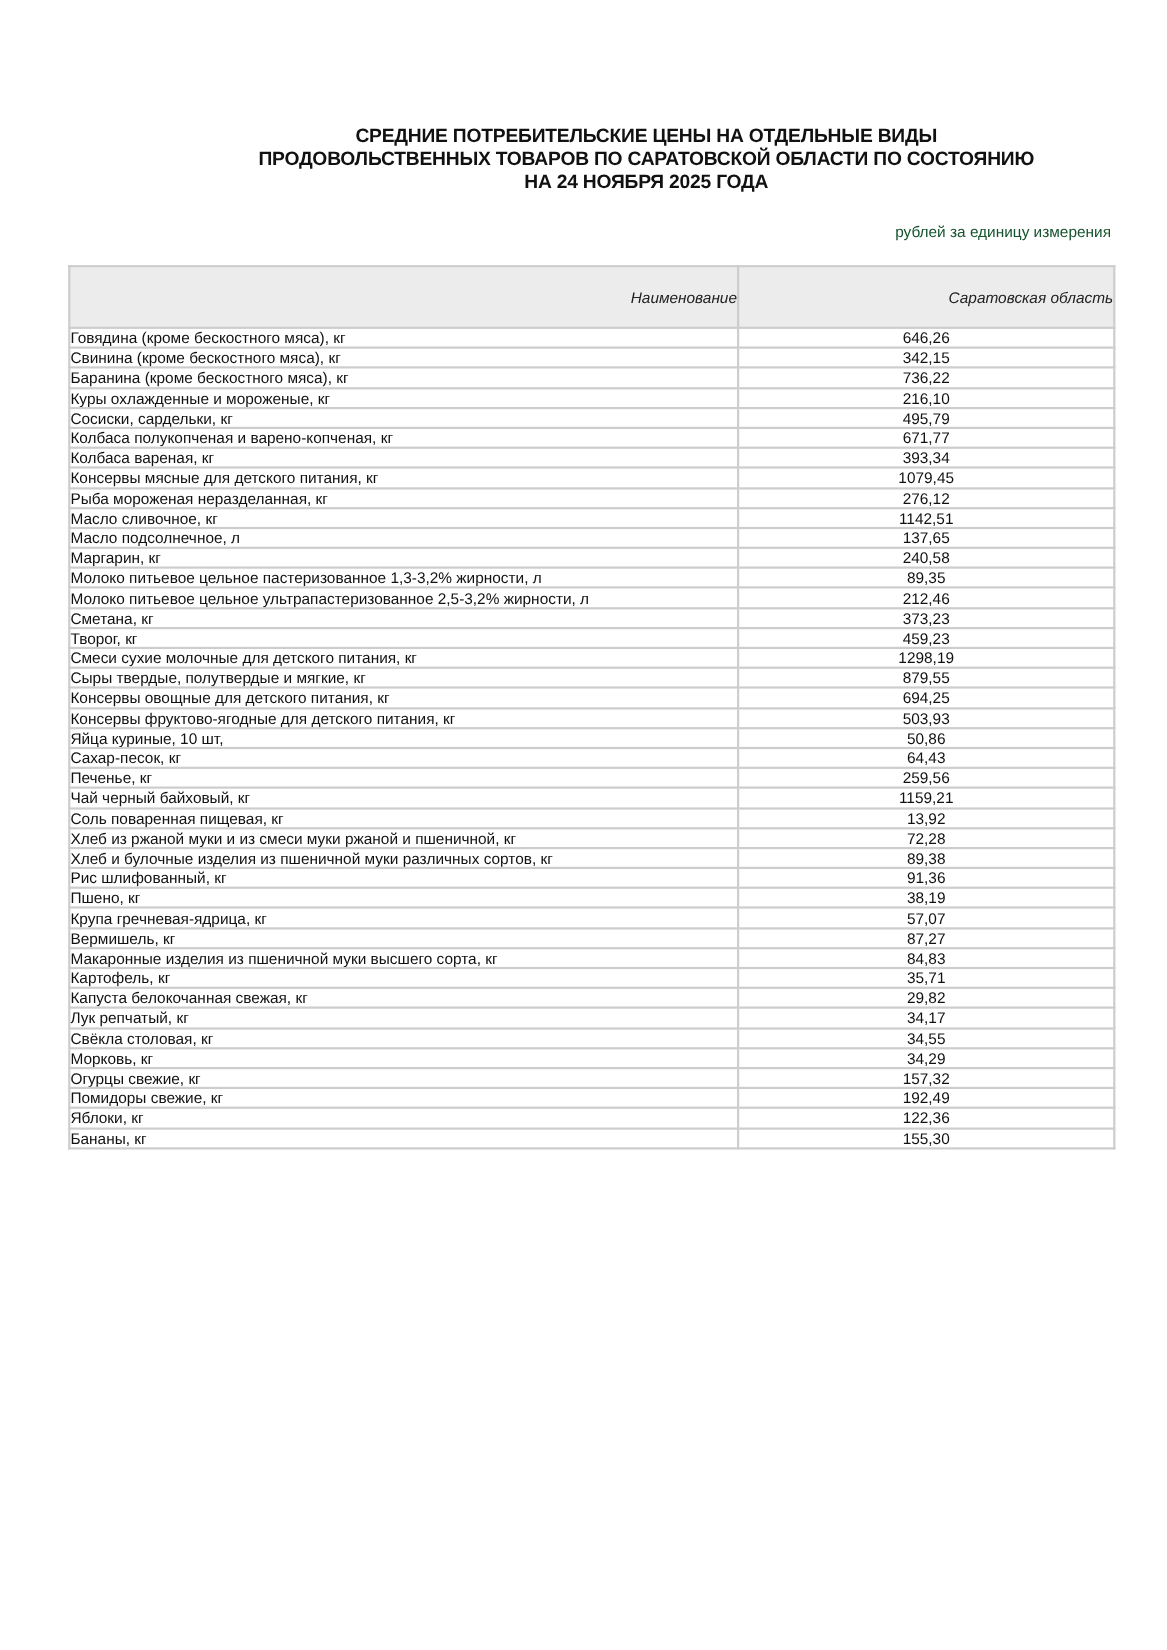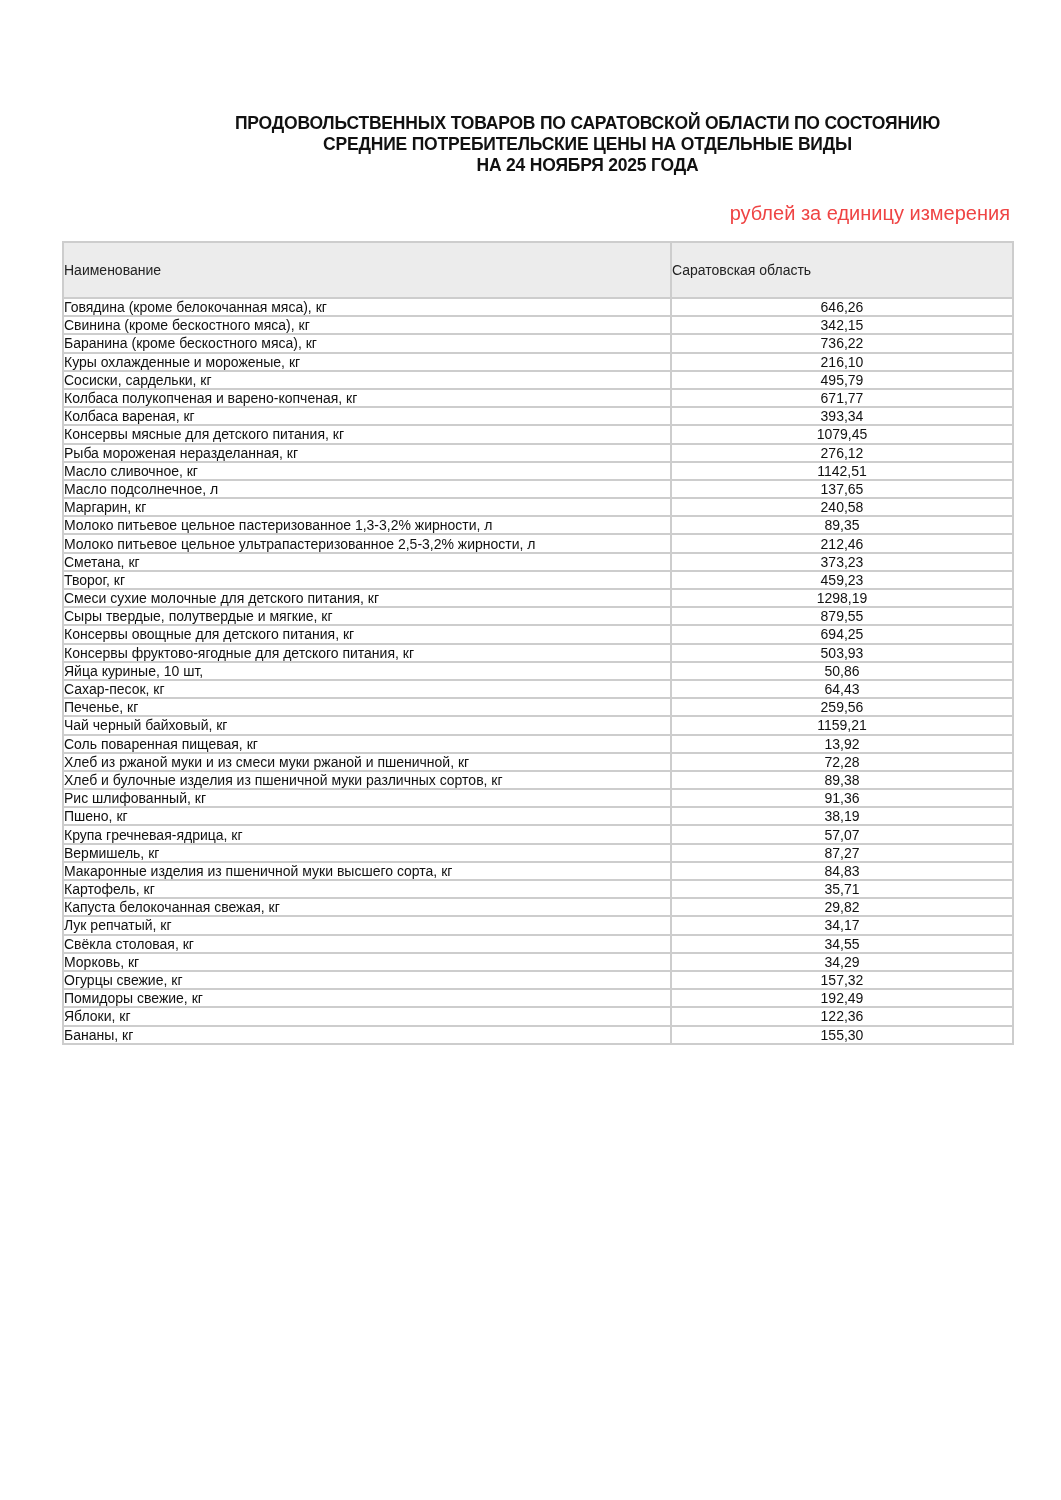--- a/index.html
+++ b/index.html
@@ -6,67 +6,67 @@
   body { width: 1061px; height: 1500px; position: relative; overflow: hidden;
          font-family: "Liberation Sans", sans-serif; color: #111; }
   .title {
     position: absolute; left: 120px; width: 935px; top: 113px;
     text-align: center; font-weight: bold; font-size: 17.5px; line-height: 21px;
     letter-spacing: -0.2px; color: #111;
   }
   .title div { white-space: nowrap; }
   .units {
     position: absolute; right: 51px; top: 202px;
-    font-size: 20px; color: #ef4444; white-space: nowrap;
+    font-size: 14px; color: #14532d; white-space: nowrap;
   }
   table.prices {
     position: absolute; left: 62px; top: 241px; width: 950px;
     border-collapse: collapse; table-layout: fixed;
   }
   table.prices th, table.prices td {
     border: 2px solid #cdcdcd; padding: 0;
   }
   table.prices th {
     background: #ececec; height: 54px; font-weight: normal;
-    font-size: 14px; color: #222; text-align: left;
+    font-size: 14px; color: #222; text-align: right; font-style: italic;
   }
   table.prices td {
     height: 16.2px; line-height: 16px; font-size: 14px; color: #111;
     white-space: nowrap; overflow: hidden;
   }
   td.name { padding-left: 9px; }
   td.value { text-align: center; padding-right: 10px; }
   col.c1 { width: 608px; }
   col.c2 { width: 342px; }
 </style>
 </head>
 <body>
 
 <div class="title">
+  <div>СРЕДНИЕ ПОТРЕБИТЕЛЬСКИЕ ЦЕНЫ НА ОТДЕЛЬНЫЕ ВИДЫ</div>
   <div>ПРОДОВОЛЬСТВЕННЫХ ТОВАРОВ ПО САРАТОВСКОЙ ОБЛАСТИ ПО СОСТОЯНИЮ</div>
-  <div>СРЕДНИЕ ПОТРЕБИТЕЛЬСКИЕ ЦЕНЫ НА ОТДЕЛЬНЫЕ ВИДЫ</div>
   <div>НА 24 НОЯБРЯ 2025 ГОДА</div>
 </div>
 
 <div class="units">рублей за единицу измерения</div>
 
 <table class="prices">
   <colgroup>
       <col class="c1">
       <col class="c2">
     </colgroup>
   <thead>
     <tr>
       <th>Наименование</th>
       <th>Саратовская область</th>
     </tr>
   </thead>
   <tbody id="rows">
       <tr>
-        <td class="name">Говядина (кроме белокочанная мяса), кг</td>
+        <td class="name">Говядина (кроме бескостного мяса), кг</td>
         <td class="value">646,26</td>
       </tr>
       <tr>
         <td class="name">Свинина (кроме бескостного мяса), кг</td>
         <td class="value">342,15</td>
       </tr>
       <tr>
         <td class="name">Баранина (кроме бескостного мяса), кг</td>
         <td class="value">736,22</td>
       </tr>

